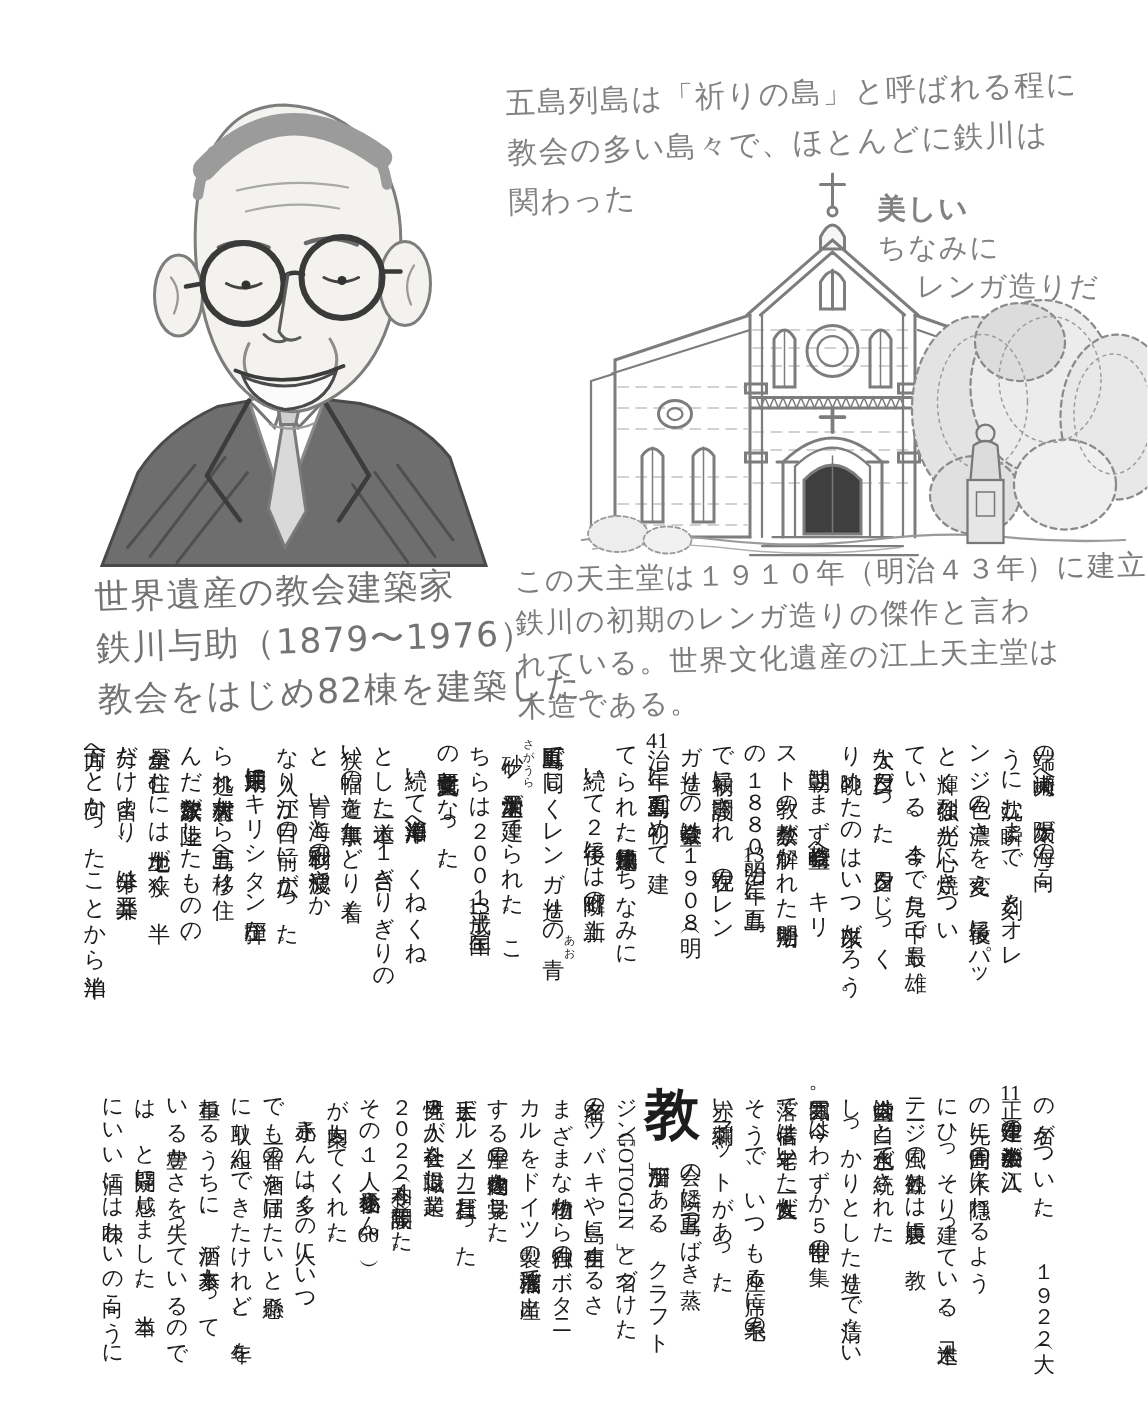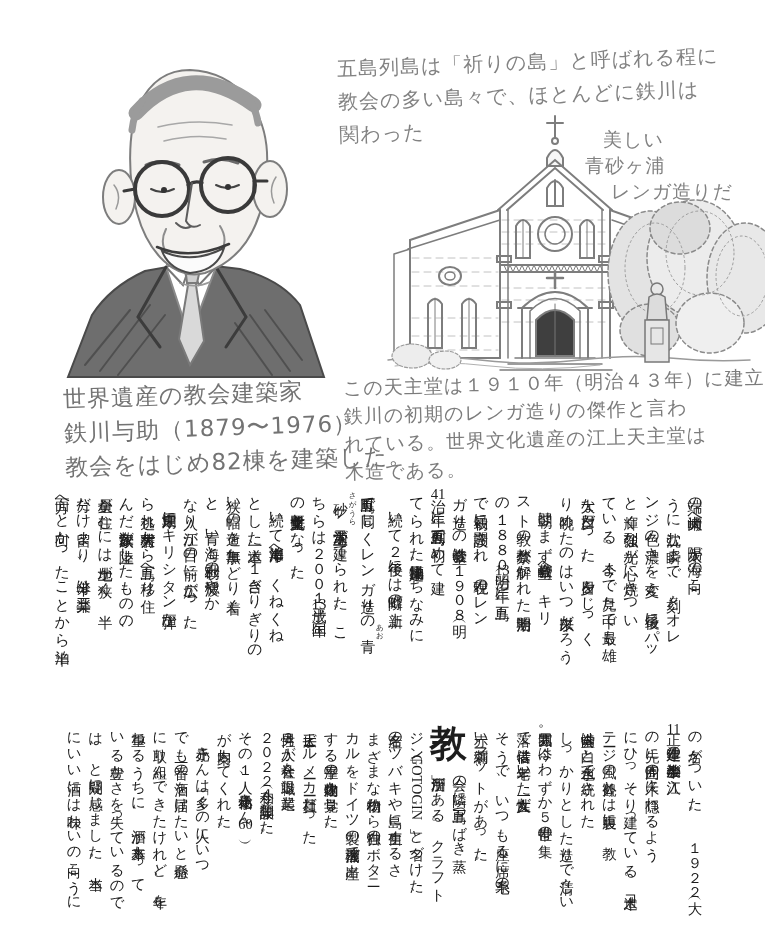--- a/index.html
+++ b/index.html
@@ -6,21 +6,21 @@
   body{width:765px;height:942px;background:#ffffff;position:relative;overflow:hidden;
        font-family:"Liberation Serif",serif;}
   .abs{position:absolute;}
 
   
   .hw{position:absolute;color:#828282;font-family:"DejaVu Sans",sans-serif;
       letter-spacing:1px;z-index:5;}
   .hw div{white-space:nowrap;}
   .top-note{left:338px;top:46px;font-size:20px;line-height:33px;transform:rotate(-2deg);}
   .church-label{left:585px;top:126px;font-size:19px;line-height:26px;}
-  .church-label div:nth-child(1){margin-left:18px;}
+  .church-label div:nth-child(1){font-weight:bold;}
   .church-label div:nth-child(2){margin-left:0px;}
   .church-label div:nth-child(3){margin-left:26px;}
   .church-label div:nth-child(4){margin-left:36px;transform:rotate(-4deg);}
   .church-caption{left:344px;top:368px;font-size:19px;line-height:28px;transform:rotate(-1.5deg);color:#7c7c7c;}
   .portrait-caption{left:64px;top:376px;font-size:23px;line-height:34px;transform:rotate(-2deg);color:#737373;}
 
   
   .vblock{position:absolute;left:63px;width:642px;display:flex;flex-direction:row-reverse;
           justify-content:flex-start;color:#1c1c1c;z-index:4;}
   #block1{top:487px;height:224px;font-size:14.8px;}
@@ -209,21 +209,21 @@
 
       <g stroke="#9a9a9a" stroke-width="1.2" stroke-dasharray="3 2">
         <ellipse cx="62" cy="248" rx="20" ry="12" fill="#ededed"></ellipse>
         <ellipse cx="95" cy="252" rx="16" ry="9" fill="#f1f1f1"></ellipse>
       </g>
     </g>
   </svg>
 
   <div class="hw church-label">
     <div>美しい</div>
-    <div>青砂ヶ浦</div>
+    <div>ちなみに</div>
     <div>レンガ造りだ</div>
   </div>
 
   <div class="hw church-caption">
     <div>この天主堂は１９１０年（明治４３年）に建立。</div>
     <div>鉄川の初期のレンガ造りの傑作と言わ</div>
     <div>れている。世界文化遺産の江上天主堂は</div>
     <div>木造である。</div>
   </div>
 

